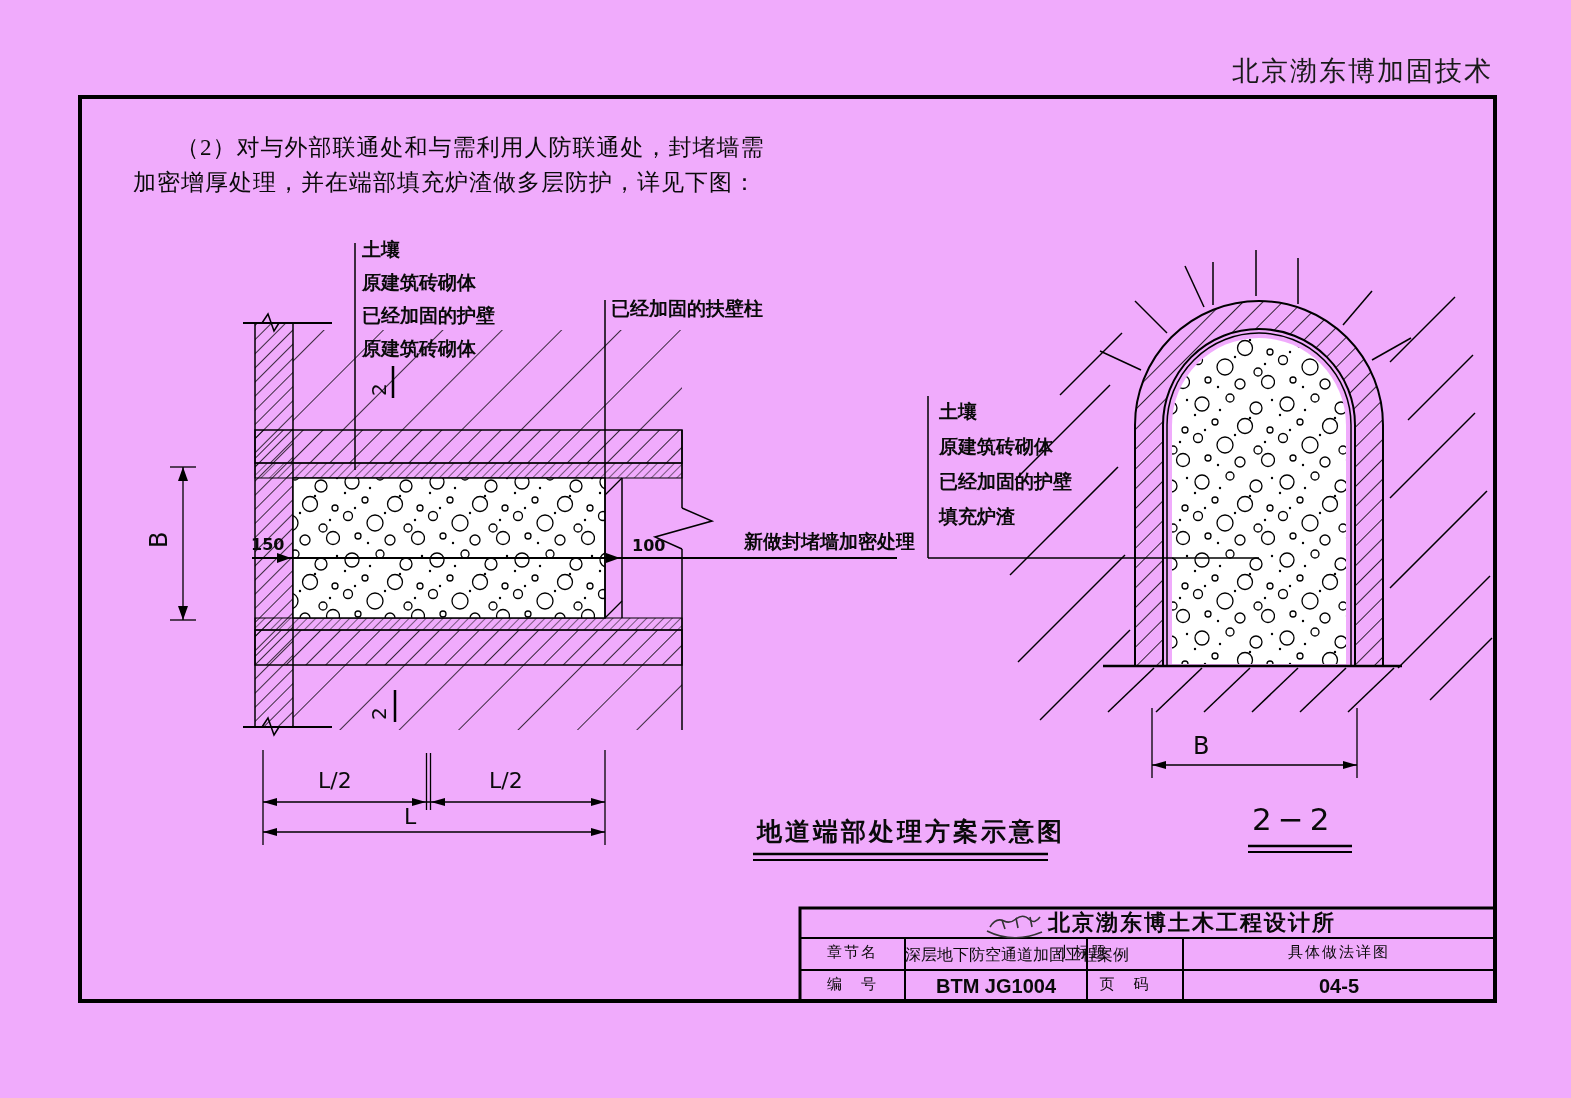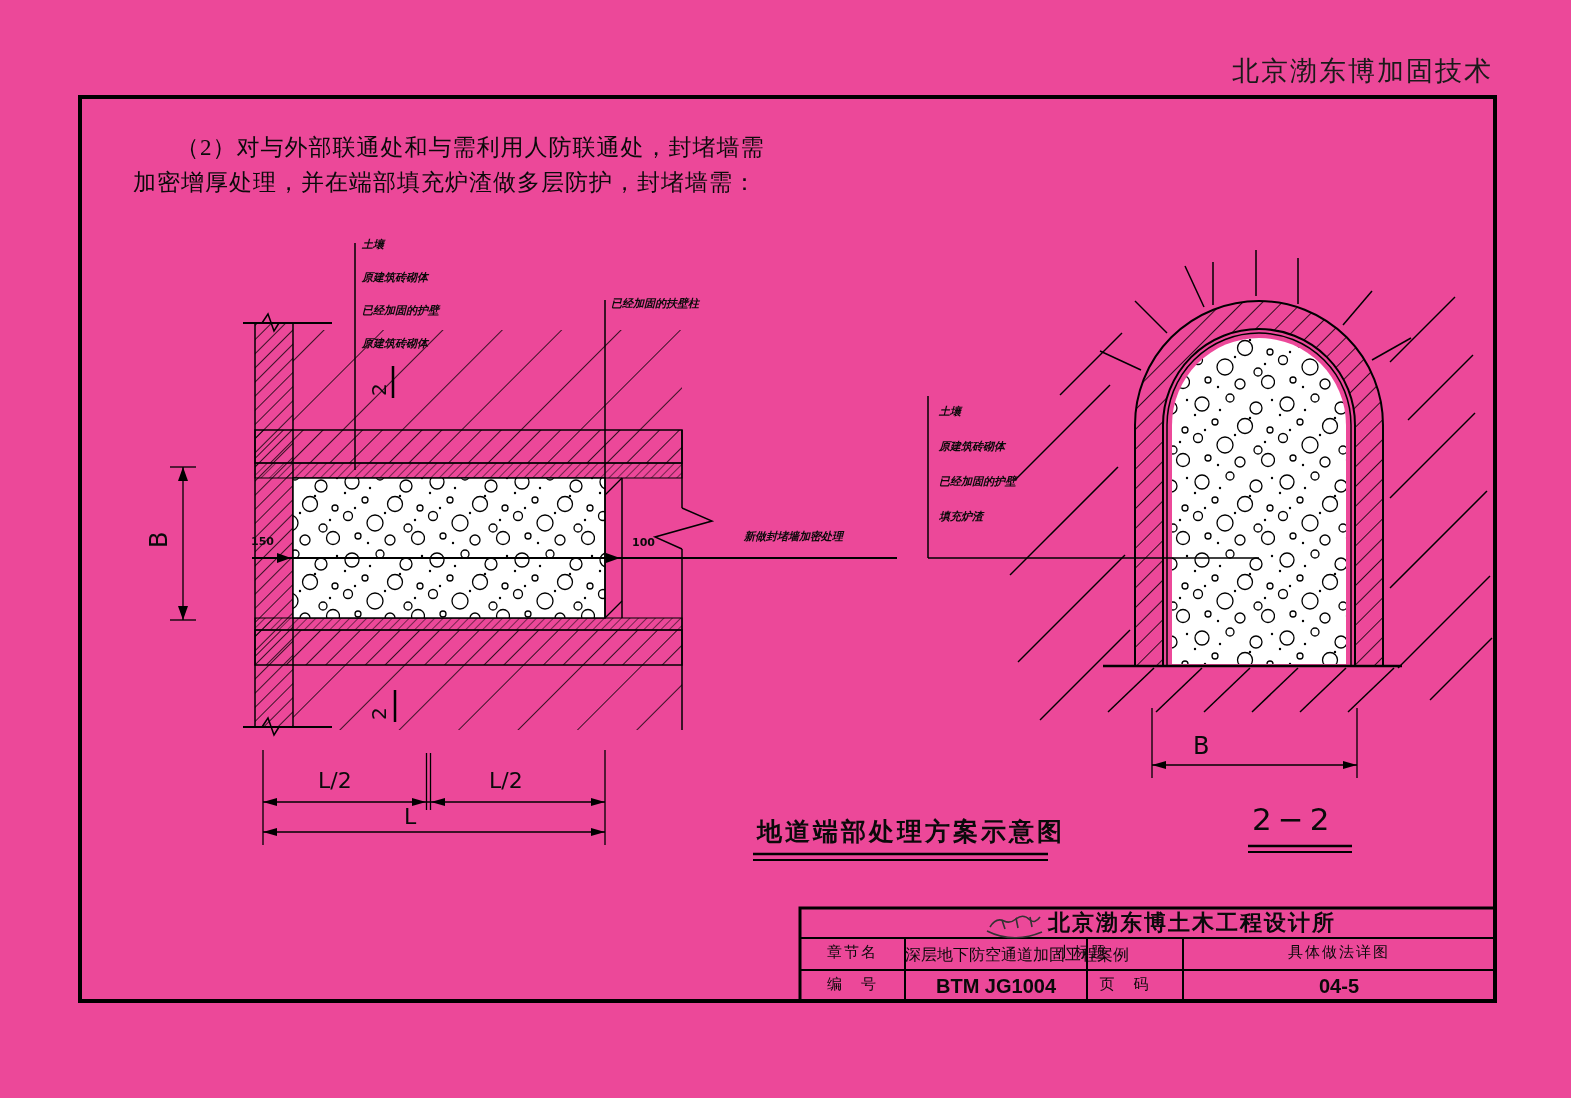--- a/index.html
+++ b/index.html
@@ -1,24 +1,24 @@
 <!DOCTYPE html>
 <html><head>
 <meta charset="utf-8">
 <style>
   html,body{margin:0;padding:0;background:#888;}
-  .canvas{position:relative;width:1571px;height:1098px;background:#ec4899;overflow:hidden;
+  .canvas{position:relative;width:1571px;height:1098px;background:#f0abfc;overflow:hidden;
           font-family:"Liberation Serif",serif;color:#0a0a0a;}
   .abs{position:absolute;white-space:nowrap;line-height:1.15;}
   .hdr{font-size:27px;letter-spacing:2px;color:#1a1a1a;}
   .para{font-size:23px;letter-spacing:1px;}
-  .cjk{font-family:"DejaVu Sans",sans-serif;font-weight:bold;font-size:11px;letter-spacing:0px;font-style:italic;}
+  .cjk{font-family:"DejaVu Sans",sans-serif;font-weight:bold;font-size:19px;letter-spacing:0px;}
   .cjk-stack div{height:33px;}
   .dim{font-family:"DejaVu Sans",sans-serif;font-size:22px;}
-  .dim-sm{font-family:"DejaVu Sans",sans-serif;font-size:11px;font-weight:bold;}
+  .dim-sm{font-family:"DejaVu Sans",sans-serif;font-size:16px;font-weight:bold;}
   .rot{transform:rotate(-90deg);transform-origin:left top;}
   .caption{font-size:25px;letter-spacing:3px;font-weight:bold;}
   .sec22{font-family:"DejaVu Sans",sans-serif;font-size:31px;letter-spacing:6px;}
   .tb-label{font-size:15px;letter-spacing:2px;}
   .tb-small{font-size:16px;}
   .tb-code{font-family:Liberation Sans, sans-serif;font-weight:bold;font-size:20px;}
   .tb-company{font-size:22px;letter-spacing:2px;}
   .center{text-align:center;}
   svg{position:absolute;left:0;top:0;}
 </style>
@@ -195,21 +195,21 @@
     <g fill="none" stroke="#333" stroke-width="1.6">
       <path d="M990,927 q6,-10 14,-6 q6,3 12,-2 q7,-6 14,1 q5,4 10,-3"></path>
       <path d="M987,931 q26,13 55,1"></path>
       <path d="M1002,920 l3,9 M1016,918 l2,10 M1030,917 l2,10"></path>
     </g>
   </svg>
 
   <div class="abs hdr" style="right:78px;top:56px;">北京渤东博加固技术</div>
 
   <div class="abs para" style="left:176px;top:135px;">（2）对与外部联通处和与需利用人防联通处，封堵墙需</div>
-  <div class="abs para" style="left:133px;top:170px;">加密增厚处理，并在端部填充炉渣做多层防护，封堵墙需：</div>
+  <div class="abs para" style="left:133px;top:170px;">加密增厚处理，并在端部填充炉渣做多层防护，详见下图：</div>
 
   <div class="abs cjk cjk-stack" style="left:362px;top:239px;">
     <div>土壤</div>
     <div>原建筑砖砌体</div>
     <div>已经加固的护壁</div>
     <div>原建筑砖砌体</div>
   </div>
   <div class="abs cjk" style="left:611px;top:298px;">已经加固的扶壁柱</div>
   <div class="abs cjk" style="left:744px;top:531px;">新做封堵墙加密处理</div>
 

